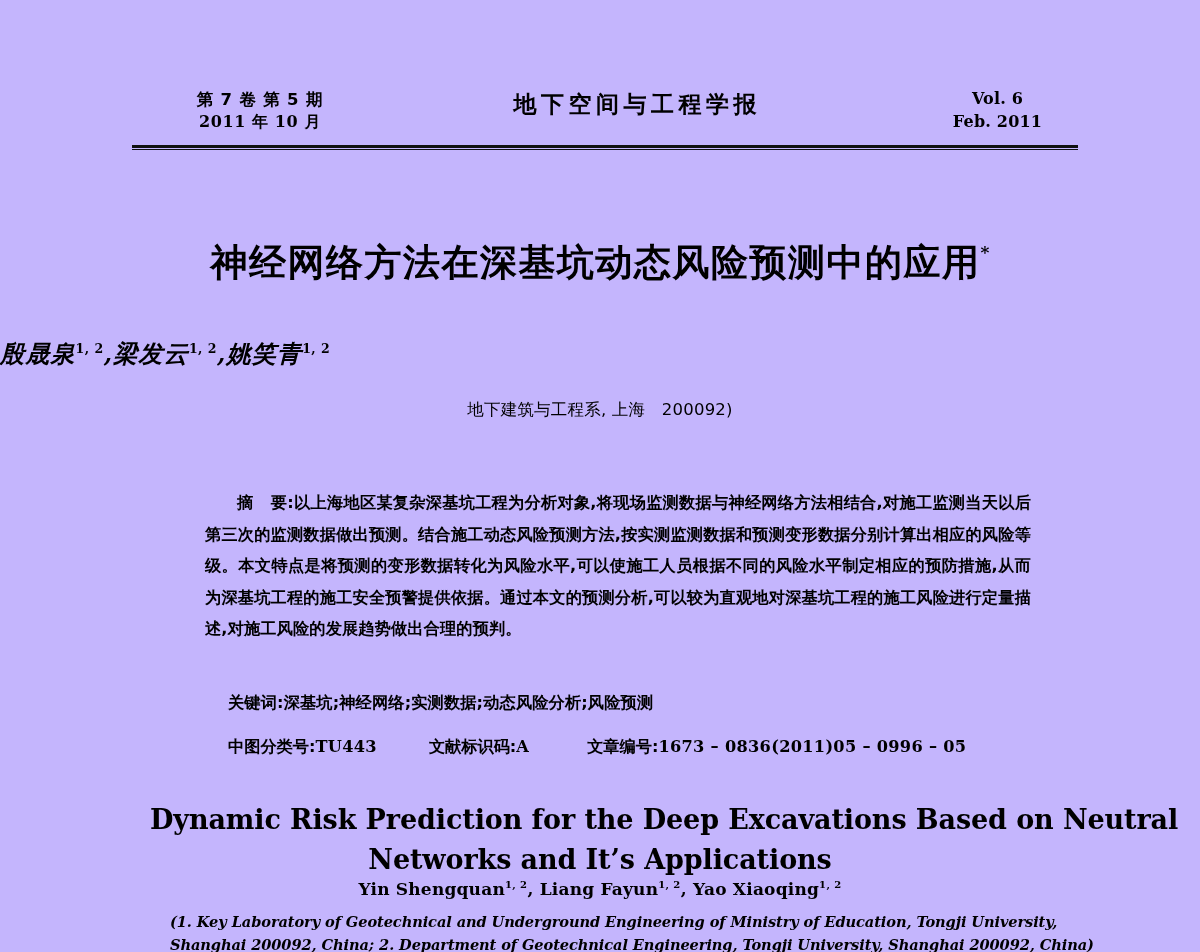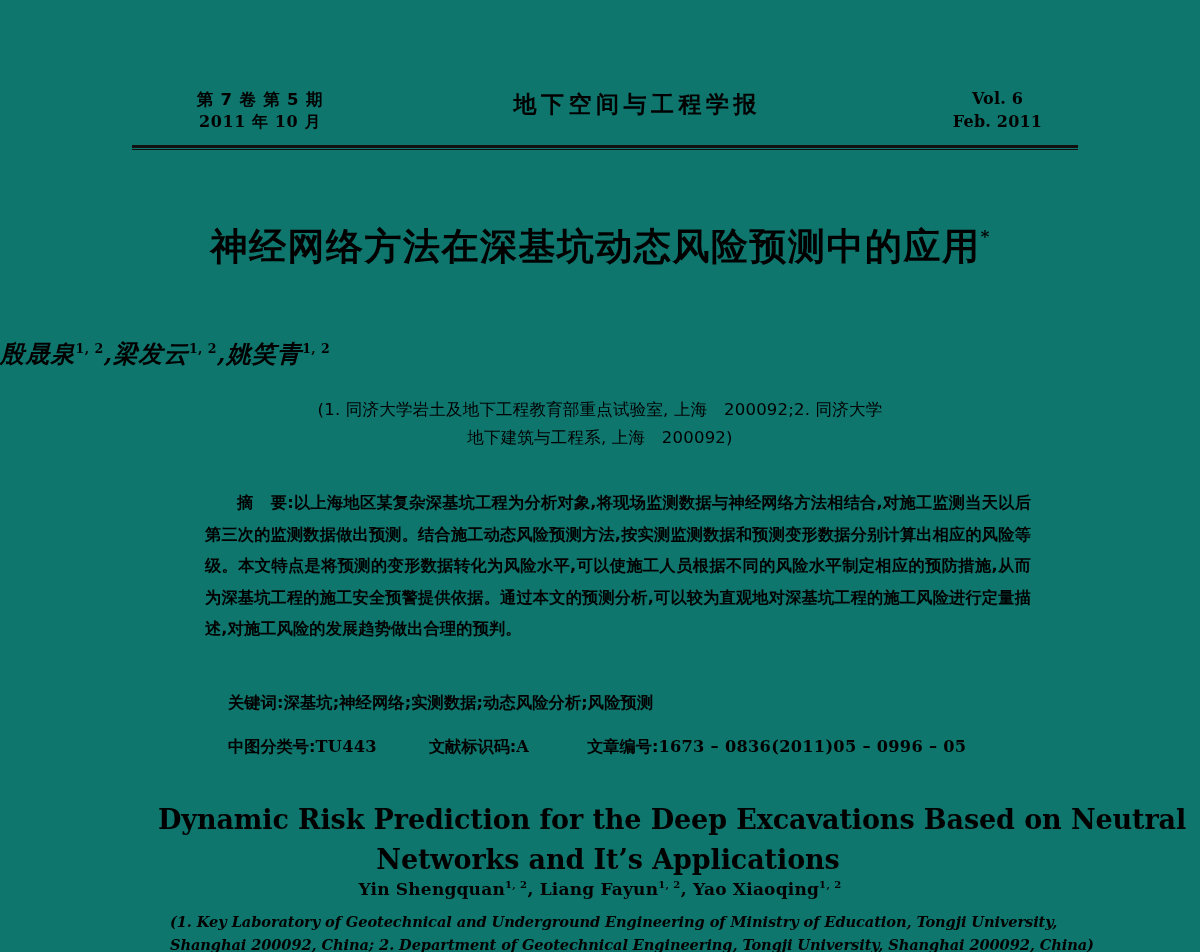--- a/index.html
+++ b/index.html
@@ -11,21 +11,21 @@
 
   body {
     font-family: "DejaVu Sans", sans-serif;
     color: #000000;
   }
 
   .page {
     position: relative;
     width: 1200px;
     height: 952px;
-    background: #0f766e;
+    background: #c4b5fd;
     overflow: hidden;
   }
 
   
   .masthead {
     position: absolute;
     left: 155px;
     top: 88px;
     width: 925px;
     height: 52px;
@@ -101,21 +101,21 @@
     left: 0; top: 4px;
     width: 100%;
     height: 1.2px;
     background: #111111;
   }
 
   
   .cn-title {
     position: absolute;
     left: 0;
-    top: 222px;
+    top: 238px;
     width: 1200px;
     text-align: center;
     font-family: "DejaVu Serif", serif;
     font-size: 37px;
     font-weight: 700;
     letter-spacing: 1.5px;
     white-space: nowrap;
   }
   .cn-title .footnote-mark {
     font-size: 17px;
@@ -229,21 +229,20 @@
     position: absolute;
     left: 150px;
     top: 800px;
     width: 900px;
     text-align: center;
     font-family: "DejaVu Serif", serif;
     font-size: 27px;
     font-weight: 700;
     line-height: 1.48;
     letter-spacing: -0.1px;
-    margin-left: 8px;
   }
   .en-title .et-line { white-space: nowrap; }
 
   
   .en-authors {
     position: absolute;
     left: 150px;
     top: 879px;
     width: 900px;
     text-align: center;
@@ -304,21 +303,20 @@
 
   <div class="cn-title">
     <span>神经网络方法在深基坑动态风险预测中的应用</span><span class="footnote-mark">*</span>
   </div>
 
   <div class="cn-authors">
     <span><span>殷晟泉</span><sup>1, 2</sup></span><span>,</span><span><span>梁发云</span><sup>1, 2</sup></span><span>,</span><span><span>姚笑青</span><sup>1, 2</sup></span>
   </div>
 
   <div class="cn-affil">
-    <div class="aff-line">(1. 同济大学岩土及地下工程教育部重点试验室, 上海　200092;2. 同济大学</div>
     <div class="aff-line">地下建筑与工程系, 上海　200092)</div>
   </div>
 
   <div class="abstract-block">
     <span class="ab-indent"></span><span class="ab-label">摘</span><span class="ab-gap"></span><span class="ab-label">要</span><span class="ab-label">:</span><span>以上海地区某复杂深基坑工程为分析对象,将现场监测数据与神经网络方法相结合,对施工监测当天以后第三次的监测数据做出预测。结合施工动态风险预测方法,按实测监测数据和预测变形数据分别计算出相应的风险等级。本文特点是将预测的变形数据转化为风险水平,可以使施工人员根据不同的风险水平制定相应的预防措施,从而为深基坑工程的施工安全预警提供依据。通过本文的预测分析,可以较为直观地对深基坑工程的施工风险进行定量描述,对施工风险的发展趋势做出合理的预判。</span>
   </div>
 
   <div class="keywords-line">
     <span class="kw-label">关键词</span><span class="kw-label">:</span><span>深基坑;神经网络;实测数据;动态风险分析;风险预测</span>
   </div>

